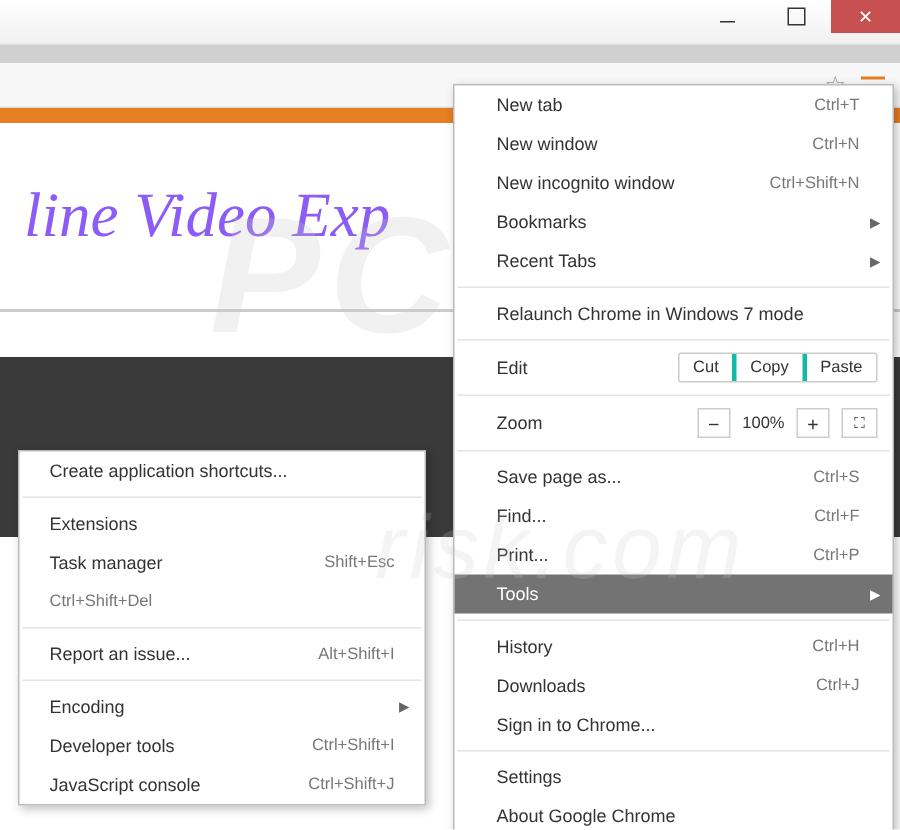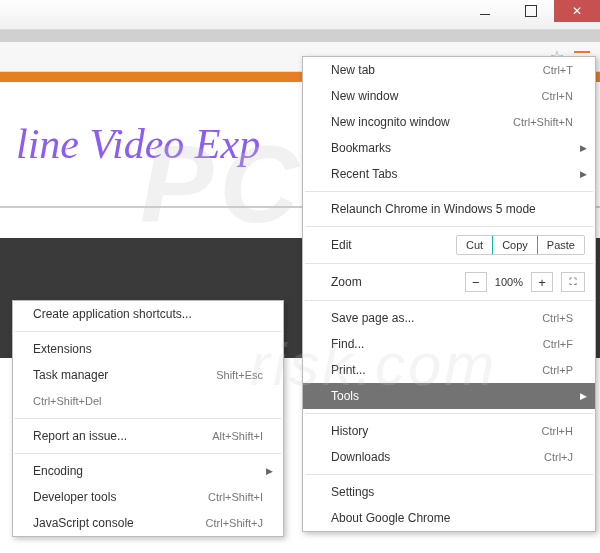--- a/index.html
+++ b/index.html
@@ -34,21 +34,21 @@
 
 .menu-item { display: flex; align-items: center; justify-content: space-between; padding: 6px 22px 6px 28px; cursor: default; position: relative; min-height: 26px; }
 .menu-item.hl { background: #737373; color: #fff; }
 .menu-item .shortcut { color: #777; font-size: 11px; }
 .menu-item .arrow { position: absolute; right: 8px; font-size: 9px; color: #666; }
 .menu-item.hl .arrow { color: #fff; }
 .menu-sep { height: 1px; background: #e4e4e4; margin: 4px 2px; }
 
 .edit-row { display: flex; align-items: center; padding: 4px 10px 4px 28px; gap: 27px; }
 .edit-btns { display: flex; margin-left: auto; border: 1px solid #ccc; border-radius: 2px; }
-.edit-btn { padding: 3px 9px; font-size: 11px; border-right: 1px solid #14b8a6; }
+.edit-btn { padding: 3px 9px; font-size: 11px; border-right: 3px solid #14b8a6; }
 .edit-btn:last-child { border-right: none; }
 
 .zoom-row { display: flex; align-items: center; padding: 4px 10px 4px 28px; gap: 24px; }
 .zoom-ctrl { display: flex; align-items: center; margin-left: auto; gap: 2px; }
 .zbtn { width: 22px; height: 20px; border: 1px solid #ccc; display: flex; align-items: center; justify-content: center; font-size: 13px; }
 .zval { padding: 0 6px; font-size: 11px; }
 .fs { width: 24px; height: 20px; border: 1px solid #ccc; margin-left: 6px; display: flex; align-items: center; justify-content: center; font-size: 10px; }
 .sub-menu .menu-item { padding-left: 20px; padding-right: 20px; }
 .sub-menu .arrow { right: 10px; }
 </style>
@@ -96,21 +96,21 @@
   <div class="menu-item">
       <span>Bookmarks</span>
       <span class="arrow">▶</span>
     </div>
   <div class="menu-item">
       <span>Recent Tabs</span>
       <span class="arrow">▶</span>
     </div>
   <div class="menu-sep"></div>
   <div class="menu-item">
-      <span>Relaunch Chrome in Windows 5 mode</span>
+      <span>Relaunch Chrome in Windows 7 mode</span>
     </div>
   <div class="menu-sep"></div>
   <div class="edit-row">
     <span>Edit</span>
     <div class="edit-btns">
       <div class="edit-btn">Cut</div>
       <div class="edit-btn">Copy</div>
       <div class="edit-btn">Paste</div>
     </div>
   </div>
@@ -143,20 +143,23 @@
     </div>
   <div class="menu-sep"></div>
   <div class="menu-item">
       <span>History</span>
       <span class="shortcut">Ctrl+H</span>
     </div>
   <div class="menu-item">
       <span>Downloads</span>
       <span class="shortcut">Ctrl+J</span>
     </div>
+  <div class="menu-item">
+      <span>Sign in to Chrome...</span>
+    </div>
   <div class="menu-sep"></div>
   <div class="menu-item">
       <span>Settings</span>
     </div>
   <div class="menu-item">
       <span>About Google Chrome</span>
     </div>
 
 </div>
 

